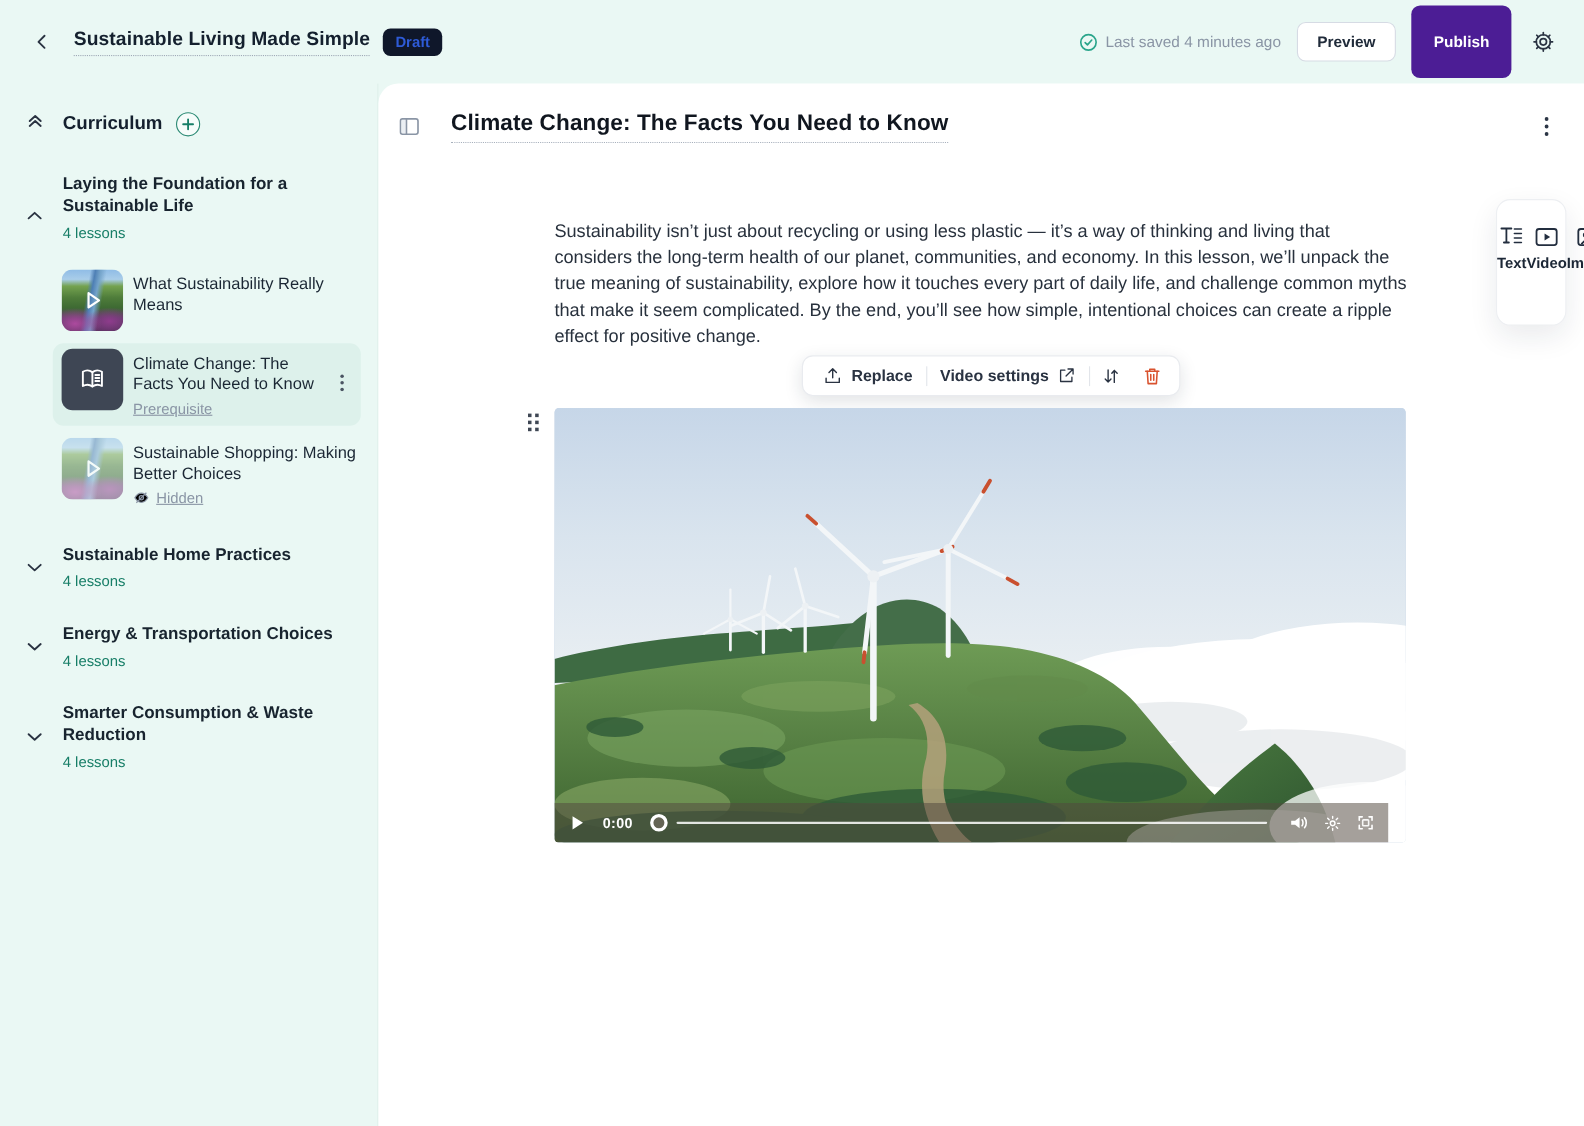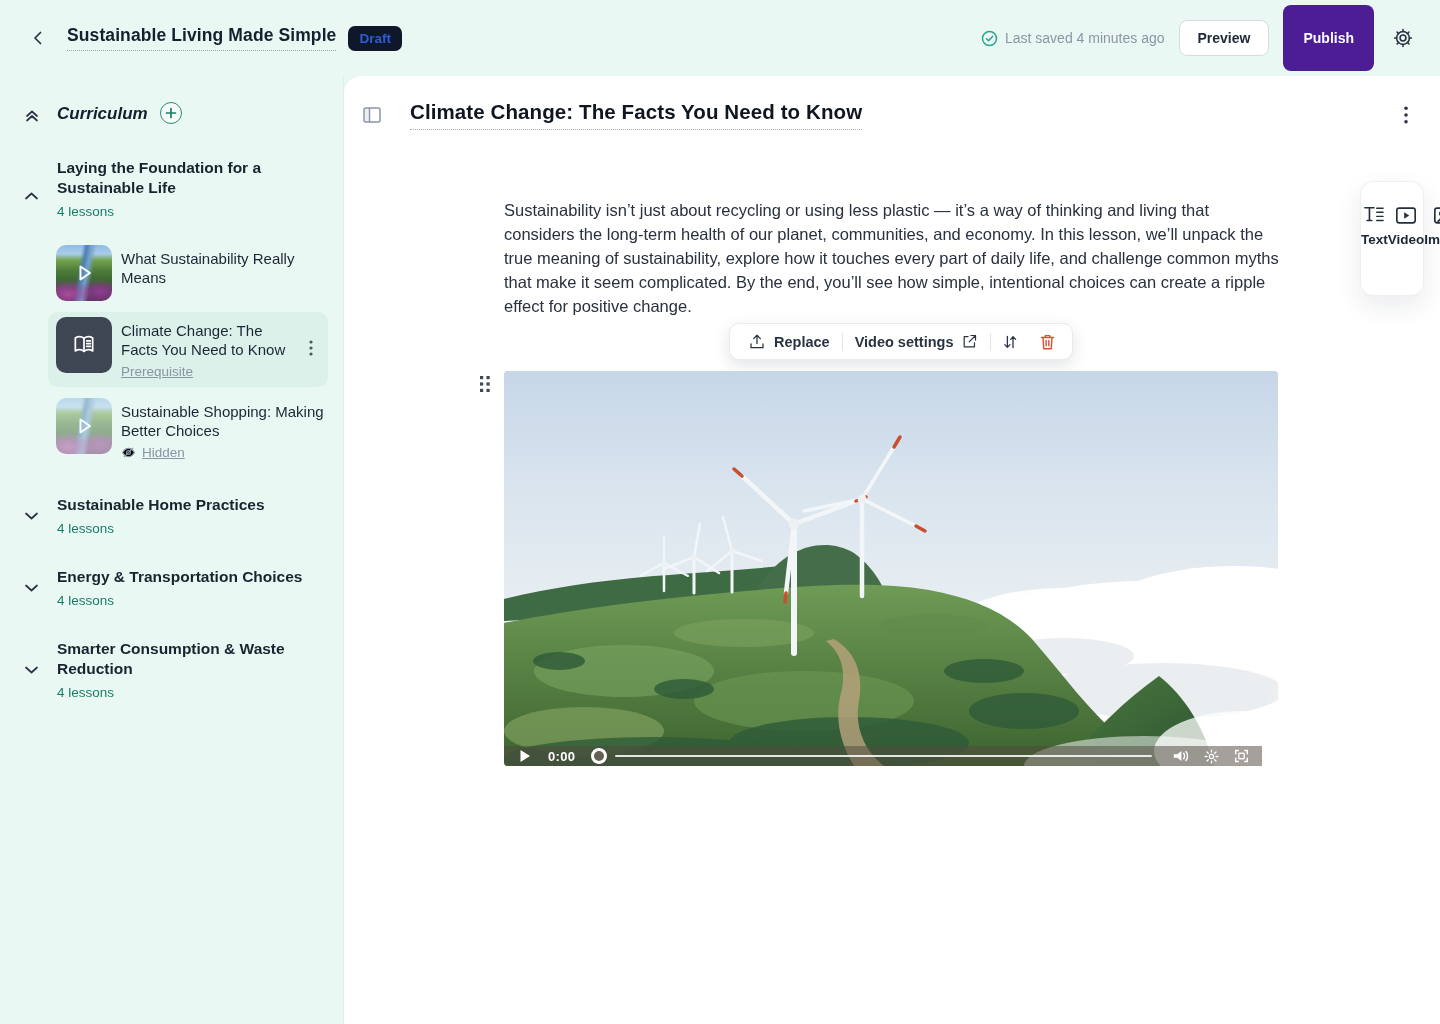--- a/index.html
+++ b/index.html
@@ -14,21 +14,21 @@
   .draft-badge { margin-left:12px; background:#0f172a; color:#2E5BD7; font-size:13.5px; font-weight:600; padding:5px 11px; border-radius:7px; }
   .header-right { margin-left:auto; display:flex; align-items:center; gap:14px; }
   .saved-status { display:flex; align-items:center; gap:7px; color:#8A95A5; font-size:14px; }
   .btn { border-radius:8px; font-size:14px; font-weight:700; padding:9px 18px; cursor:pointer; border:none; font-family:inherit; }
   .btn-preview { background:#FFFFFF; border:1px solid #D6DBE4; color:#202B3A; }
   .btn-publish { background:#4c1d95; color:#FFFFFF; padding:25px 20px; }
   .gear-btn { width:30px; height:30px; display:flex; align-items:center; justify-content:center; cursor:pointer; }
 
   
   .sidebar { position:absolute; top:76px; left:0; width:344px; height:948px; background:#EAF8F4; border-right:1px solid #DFEFEA; overflow:hidden; }
-  .curriculum-row { display:flex; align-items:flex-end; margin:26px 24px 0 24px;font-style:italic; }
+  .curriculum-row { display:flex; align-items:flex-start; margin:26px 24px 0 24px; }
   .curriculum-title { font-size:17px; font-weight:700; color:#14202E; margin-left:17px; }
   .add-circle { margin-left:12px; width:22px; height:22px; border:1.5px solid #2C8A74; border-radius:50%; background:rgba(255,255,255,.55); display:flex; align-items:center; justify-content:center; cursor:pointer; }
 
   .section { margin-top:34px; }
   .section-head { display:flex; margin:0 24px 0 24px; cursor:pointer; }
   .section-chevron { width:16px; margin-top:4px; flex:none; display:flex; align-items:center; }
   .section-texts { margin-left:17px; }
   .section-title { font-size:15.5px; font-weight:700; color:#18242F; line-height:20px; max-width:250px; }
   .lesson-count { font-size:13.5px; color:#177E67; margin-top:6px; font-weight:400; }
   .sec-collapsed { margin-top:31px; }
@@ -63,21 +63,21 @@
   
   .block-toolbar { position:absolute; top:247px; left:385px; height:37px; background:#FFFFFF; border:1px solid #E9EBEF; border-radius:10px; box-shadow:0 5px 16px rgba(25,35,55,.13); display:flex; align-items:center; padding:0 6px; }
   .tb-item { display:flex; align-items:center; gap:8px; padding:0 12px; font-size:14.5px; font-weight:700; color:#2A3342; cursor:pointer; height:100%; }
   .tb-divider { width:1px; height:18px; background:#E2E5EA; }
   .tb-icon-btn { padding:0 10px; display:flex; align-items:center; height:100%; cursor:pointer; }
 
   
   .video-block { position:absolute; top:295px; left:160px; width:774px; height:395px; }
   .drag-handle { position:absolute; left:-25px; top:4px; cursor:grab; }
   .video-frame { position:absolute; inset:0; border-radius:4px; overflow:hidden; background:#CBD9E8; }
-  .player-bar { position:absolute; left:0; right:16px; bottom:0; height:20px; background:rgba(82,73,64,.52); display:flex; align-items:center; padding:0 10px; gap:8px; }
+  .player-bar { position:absolute; left:0; right:16px; bottom:0; height:36px; background:rgba(82,73,64,.52); display:flex; align-items:center; padding:0 10px; gap:8px; }
   .player-time { color:#FFFFFF; font-size:13px; font-weight:600; letter-spacing:.3px; margin-left:4px; }
   .scrub-knob { width:16px; height:16px; border-radius:50%; border:3px solid #FFFFFF; background:rgba(120,110,100,.6); flex:none; margin-left:8px; cursor:pointer; }
   .scrub-line { flex:1; height:2.5px; background:rgba(255,255,255,.85); border-radius:2px; margin-right:10px; cursor:pointer; }
   .player-icon { width:22px; display:flex; justify-content:center; cursor:pointer; }
 
   
   .tools-panel { position:absolute; top:105px; right:16px; width:64px; background:#FFFFFF; border:1px solid #EDEFF2; border-radius:13px; box-shadow:0 10px 26px rgba(20,30,50,.09); padding:22px 0 24px 0; display:flex; flex-direction:row; align-items:center; }
   .tool-item { display:flex; flex-direction:column; align-items:center; gap:7px; cursor:pointer; margin-bottom:23px; }
   .tool-item:last-child { margin-bottom:12px;align-items:center; }
   .tool-label { font-size:13.5px; font-weight:600; color:#1C2736; }

